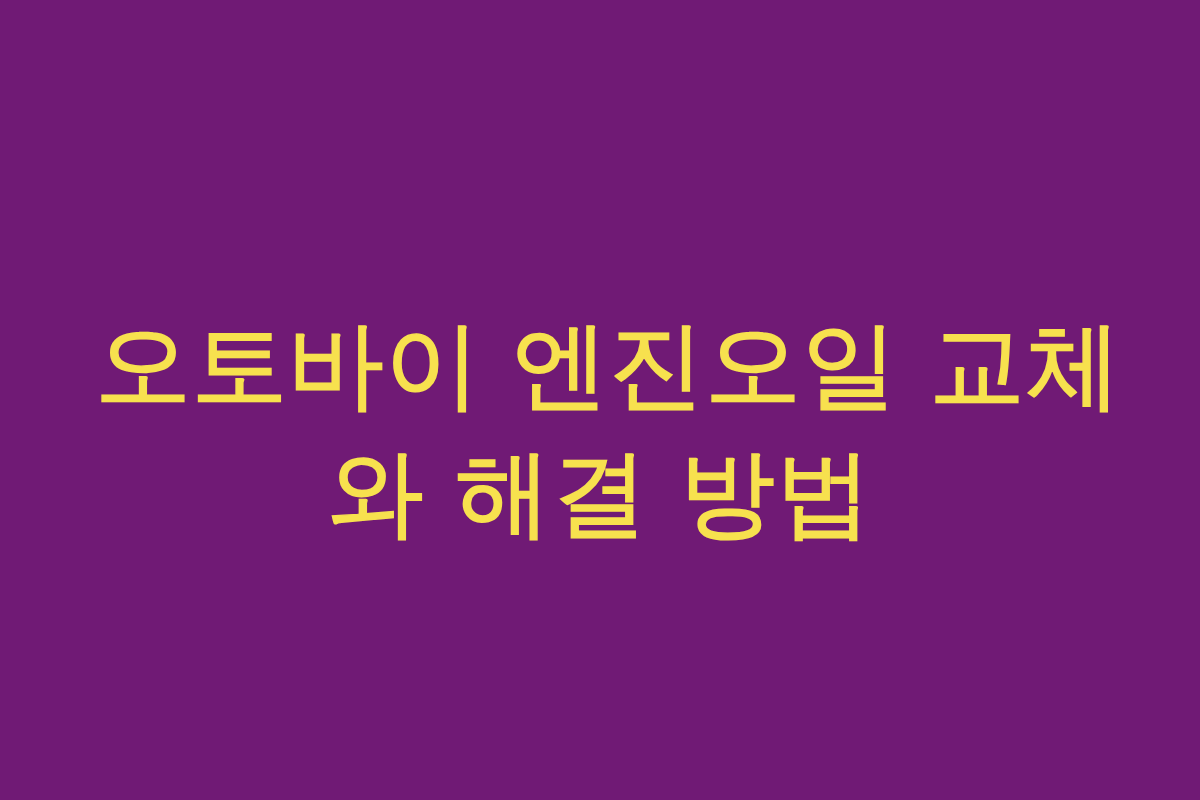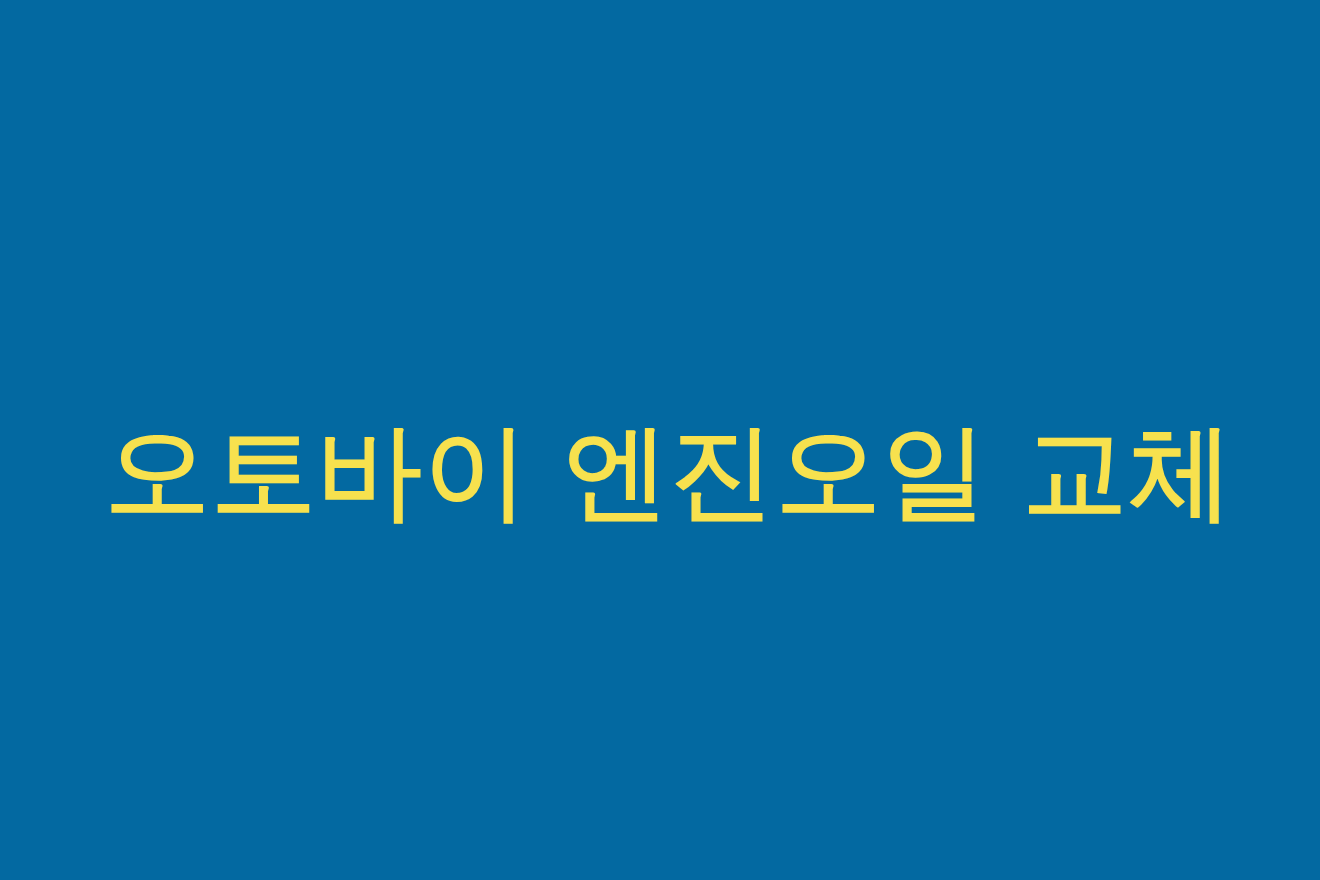--- a/index.html
+++ b/index.html
@@ -41,22 +41,23 @@
     letter-spacing: 0.5px;
     white-space: nowrap;
     
     -webkit-text-stroke: 1.5px currentColor;
     paint-order: stroke fill;
   }
 </style>
 </head>
 <body>
 
-<div class="card" style="background-color: #0369a1; justify-content: center;">
+<div class="card" style="background-color: #701a75; justify-content: center;">
 
   <div class="title-block" style="text-align: center;">
 
     <span class="title-line" style="color: rgb(247, 225, 78);">오토바이 엔진오일 교체</span>
 
 
+    <span class="title-line" style="color: rgb(247, 225, 78);">와 해결 방법</span>
 
   </div>
 </div>
 
 </body></html>

